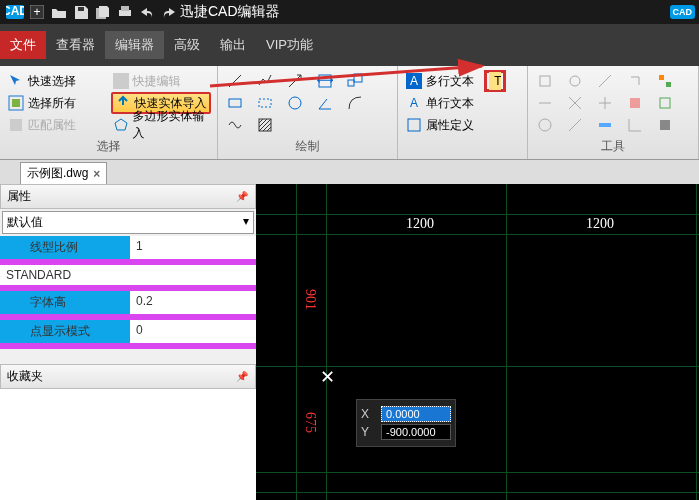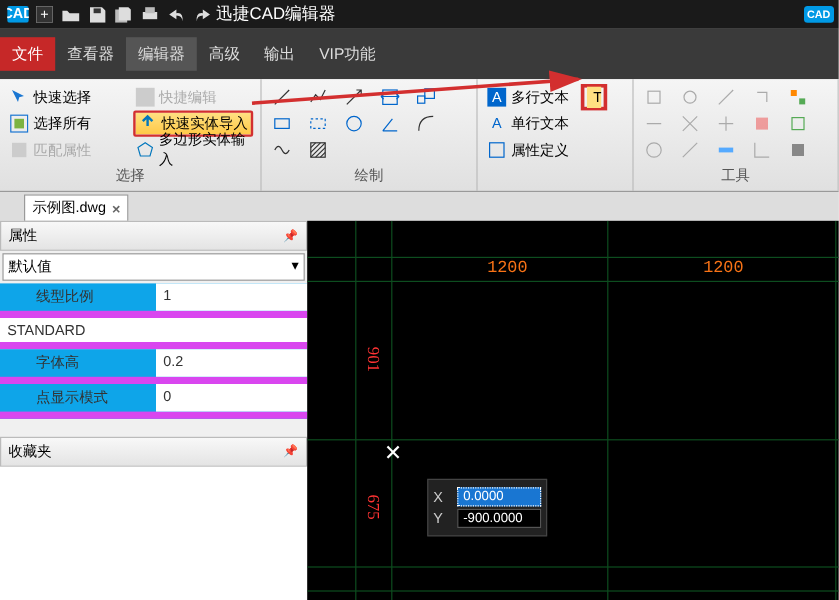--- a/index.html
+++ b/index.html
@@ -31,21 +31,21 @@
 .panel-head .pin{font-size:10px}
 .dropdown{background:#fff;border:1px solid #999;padding:2px 4px;margin:2px;display:flex;justify-content:space-between}
 .proplist{flex:1;overflow:hidden}
 .proprow{display:flex;border-bottom:6px solid #d946ef;background:#0ea5e9}
 .proprow .pk{width:130px;padding:3px 6px 3px 30px;color:#333}
 .proprow .pv{flex:1;padding:3px 6px;background:#fff;color:#333}
 .fav-cols{display:flex;background:linear-gradient(#f8f8f8,#e4e4e4);border:1px solid #bbb}
 .fav-cols div{flex:1;padding:3px 6px}
 .fav-body{flex:1;background:#fff}
 .canvas{flex:1;background:#000;position:relative;overflow:hidden}
-.dim-h{position:absolute;color:#f97316;font-size:14px;font-family:Liberation Mono, monospace}
+.dim-h{position:absolute;color:#ffffff;font-size:14px;font-family:Liberation Serif, serif}
 .dim-v{position:absolute;color:#f33;font-size:14px;font-family:serif;writing-mode:vertical-rl}
 .gline-h{position:absolute;height:1px;background:#0d4d1f;left:0;right:0}
 .gline-v{position:absolute;width:1px;background:#0d4d1f;top:0;bottom:0}
 .cursor-x{position:absolute;color:#fff;font-size:18px}
 .coordbox{position:absolute;background:#222;border:1px solid #444;padding:4px}
 .coordrow{display:flex;align-items:center;gap:8px;margin:2px 0}
 .coordrow .cl{color:#ccc;width:12px}
 .coordrow .cv{background:#000;color:#fff;padding:1px 4px;border:1px solid #555;width:70px;font-size:11px}
 .coordrow .cv.sel{background:#1976d2;border:1px dotted #fff}
 .arrow-svg{position:absolute;top:0;left:0;pointer-events:none}

